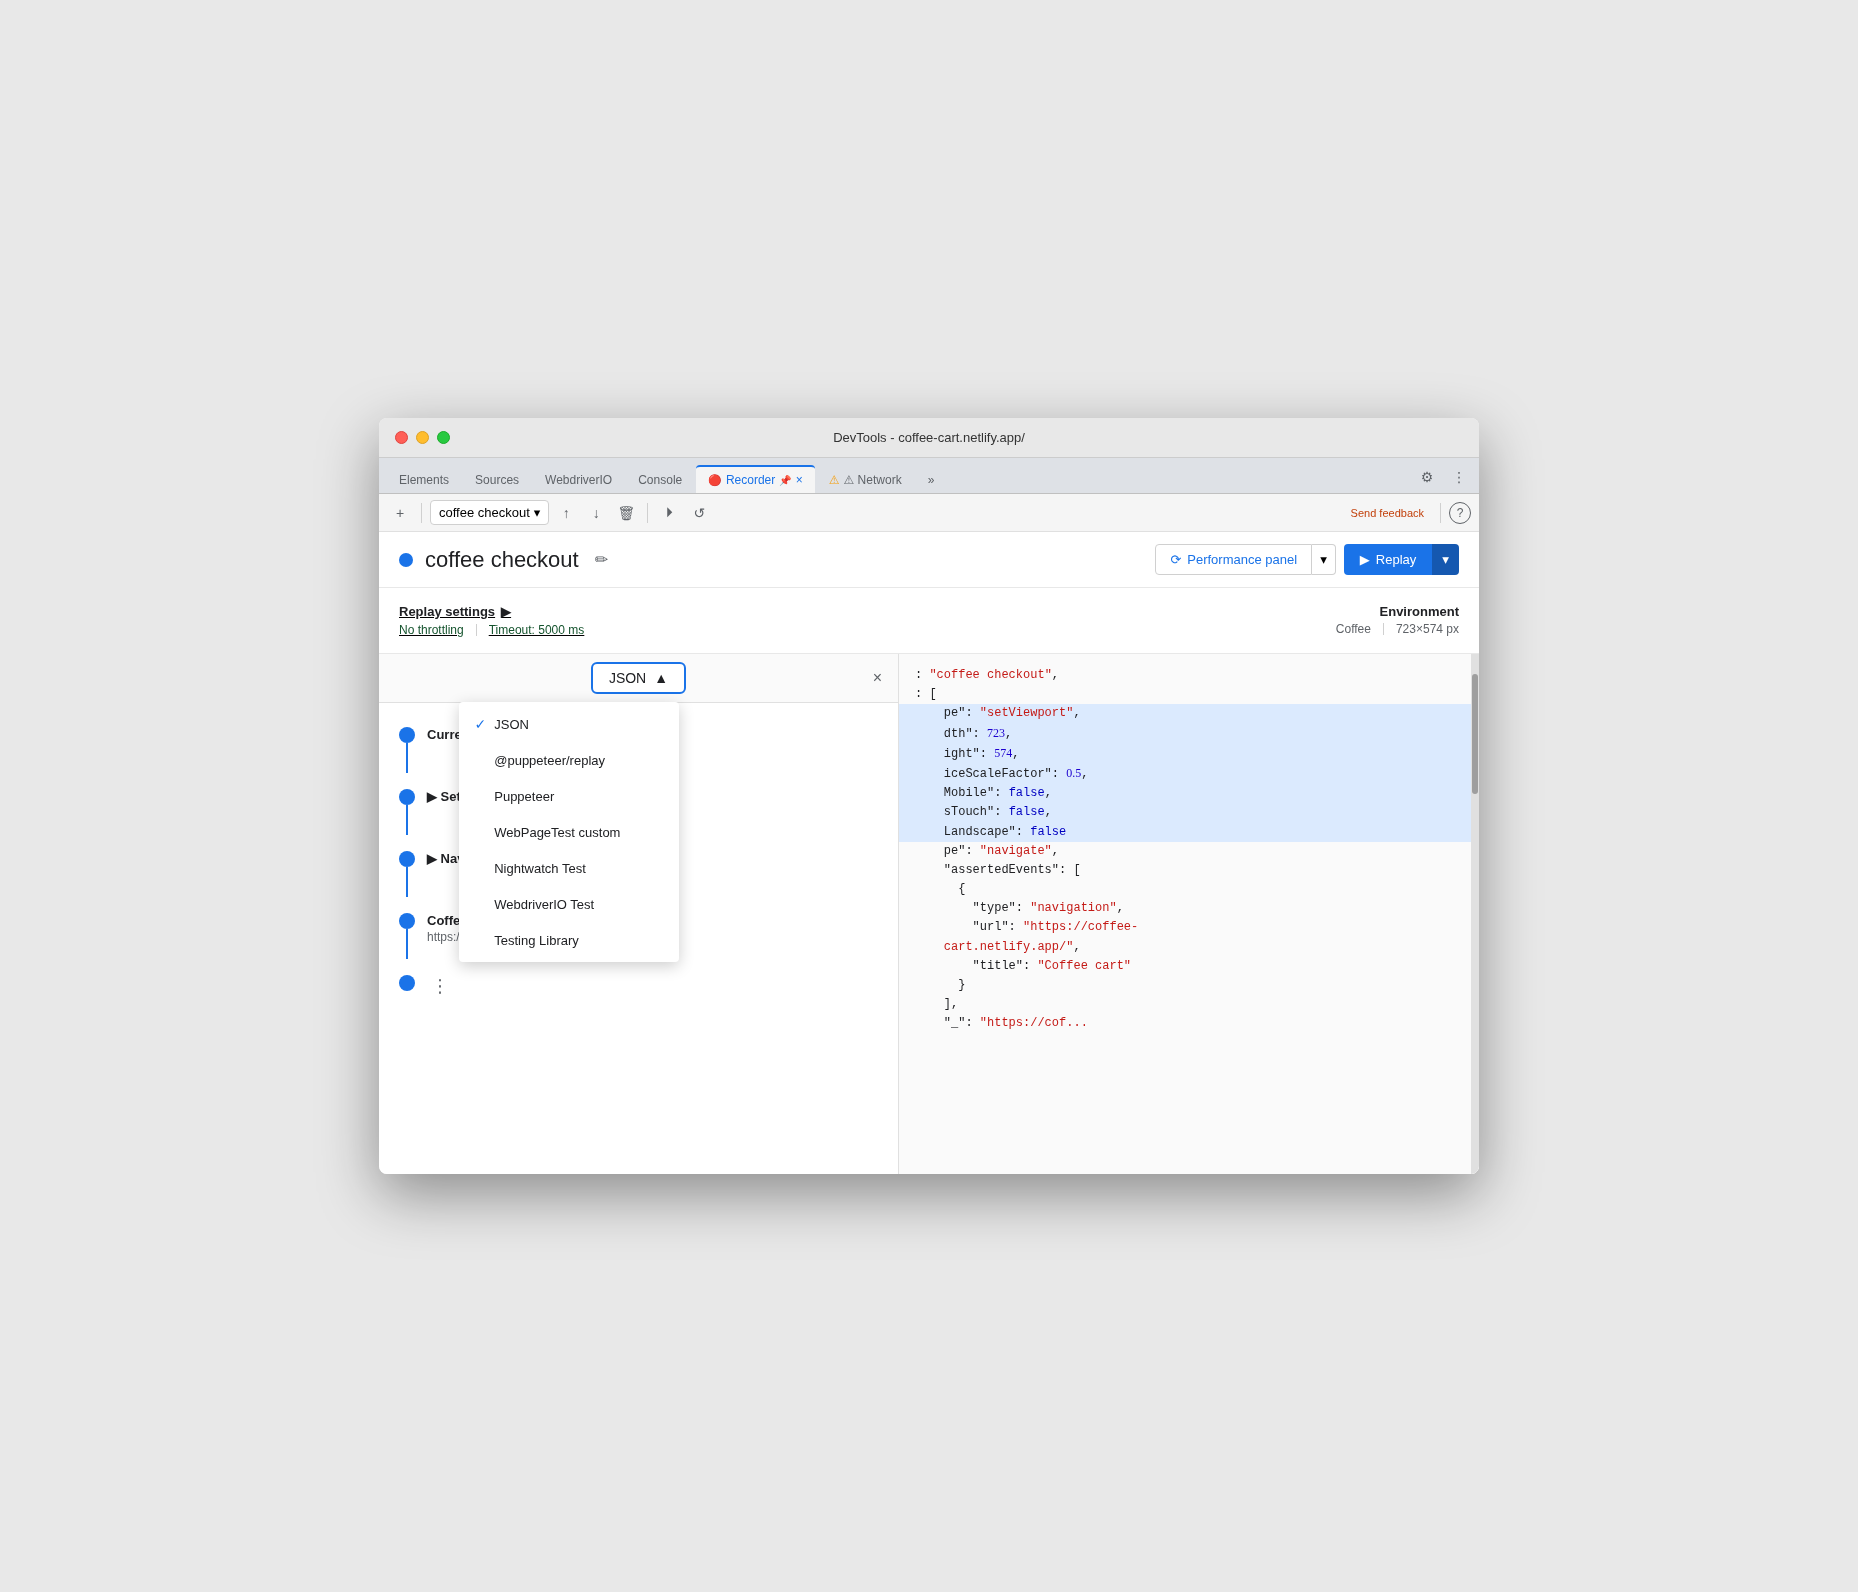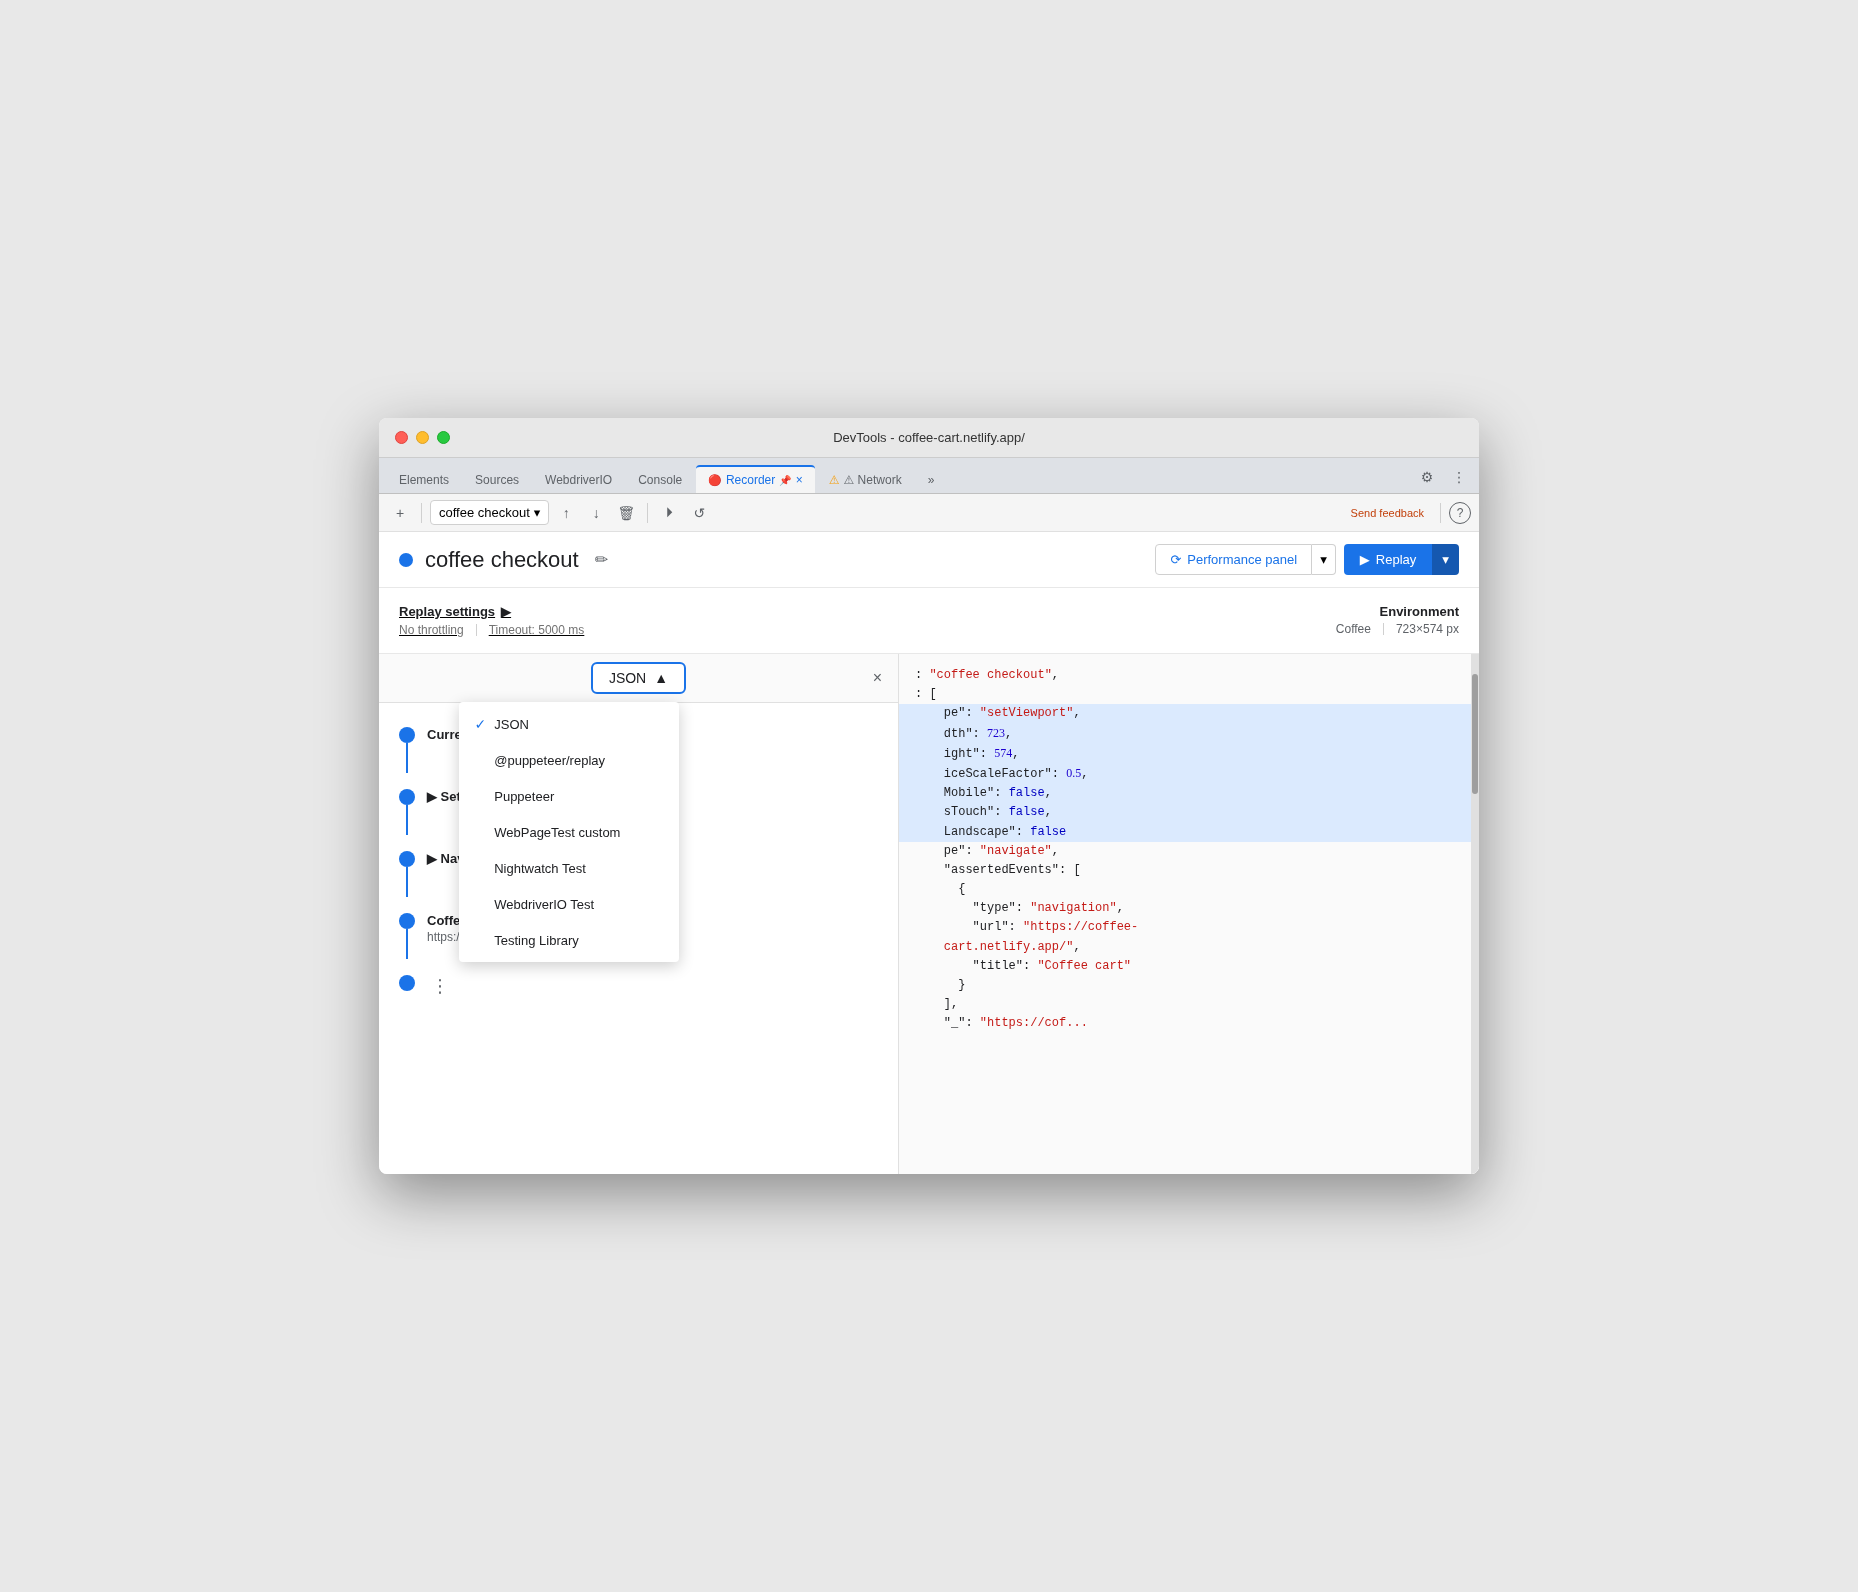--- a/index.html
+++ b/index.html
@@ -251,21 +251,21 @@
       font-weight: 600;
       color: #202124;
       display: flex;
       align-items: center;
       gap: 6px;
       cursor: pointer;
       margin-bottom: 4px;
     }
     .settings-info {
       font-size: 12px;
-      color: #737373;
+      color: #14532d;
       display: flex;
       align-items: center;
       gap: 8px;
     }
     .settings-divider {
       width: 1px;
       height: 12px;
       background: #d0d0d0;
       display: inline-block;
       margin: 0 4px;

